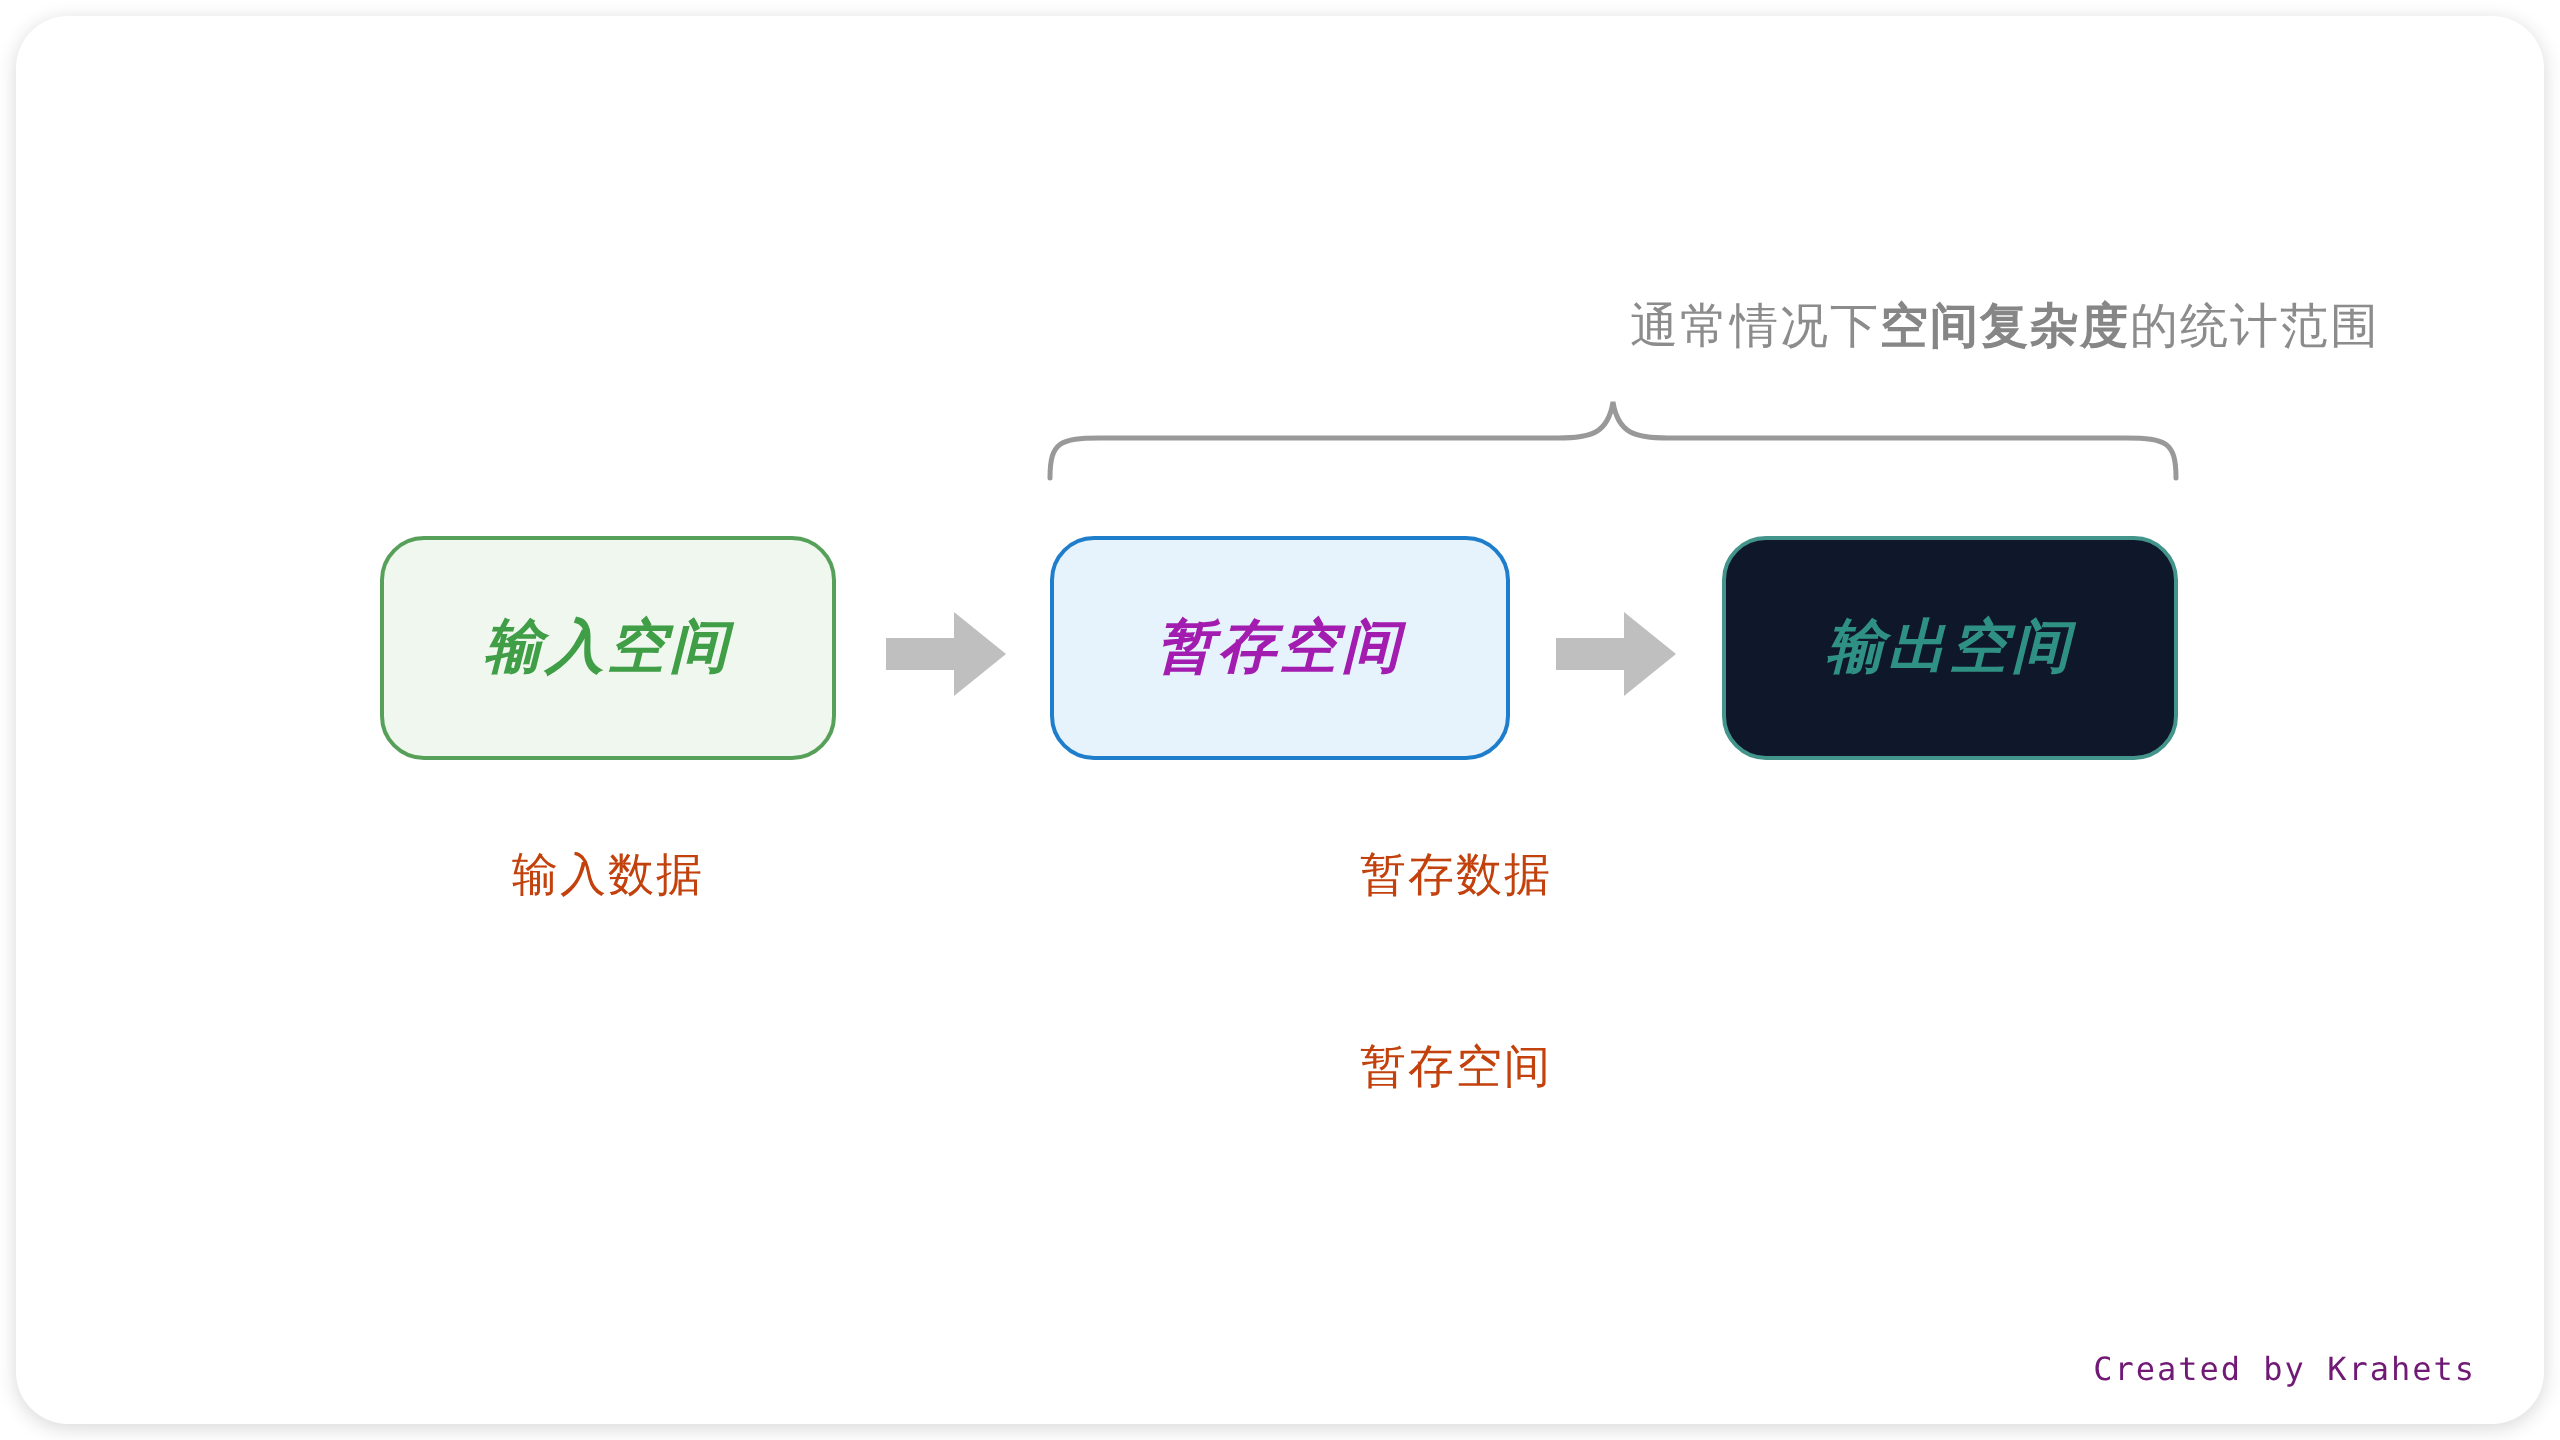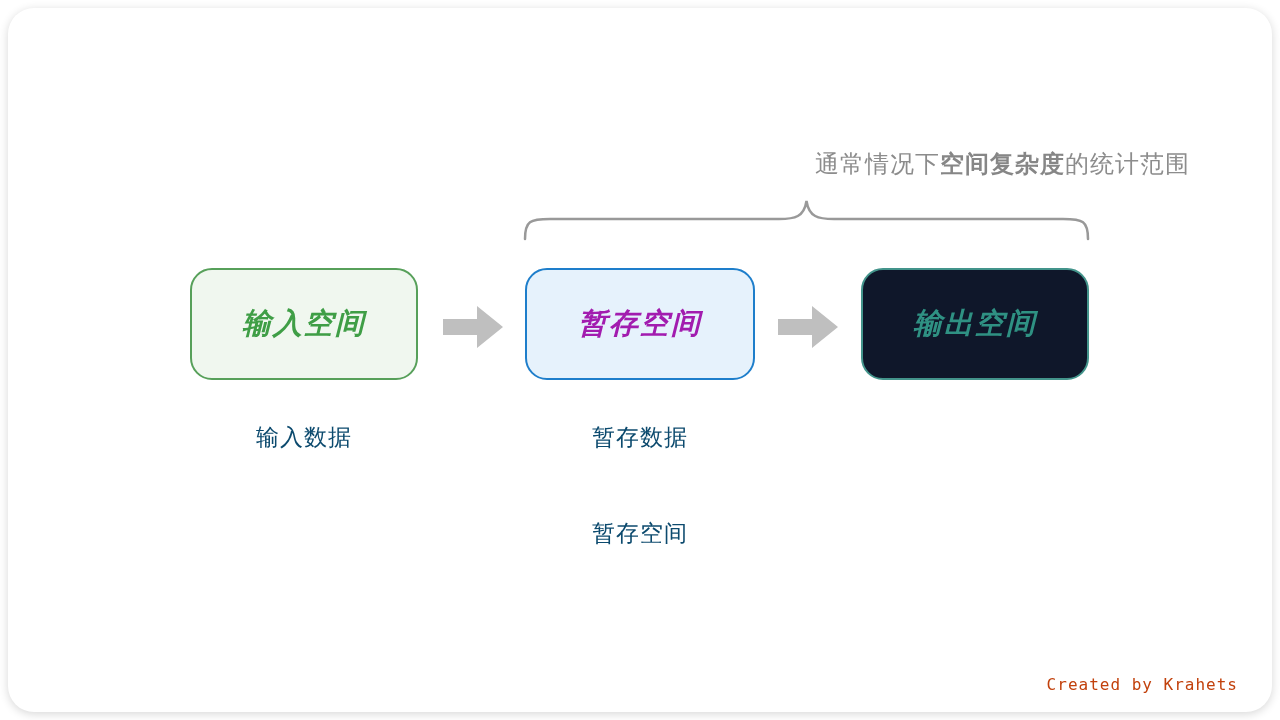--- a/index.html
+++ b/index.html
@@ -66,37 +66,37 @@
     height: 42px;
   }
   .arrow-1 { left: 435px; }
   .arrow-2 { left: 770px; }
   .sub-label {
     position: absolute;
     height: 30px;
     line-height: 30px;
     text-align: center;
     font-size: 23px;
-    color: #0c4a6e;
+    color: #c2410c;
     letter-spacing: 1px;
     white-space: nowrap;
   }
   .col-1 { left: 182px; width: 228px; }
-  .col-2 { left: 517px; width: 230px; }
+  .col-2 { left: 538px; width: 230px; text-align: right; }
   .col-3 { left: 853px; width: 228px; }
   .row-1 { top: 414px; }
   .row-2 { top: 462px; }
   .row-3 { top: 510px; }
   .watermark {
     position: absolute;
     right: 34px;
     top: 667px;
     font-family: "DejaVu Sans Mono", "Liberation Mono", monospace;
     font-size: 16px;
-    color: #c2410c;
+    color: #701a75;
     letter-spacing: 1px;
   }
 </style>
 </head>
 <body>
 
 <div class="card">
 
   <div class="title"><span>通常情况下</span><span class="bold">空间复杂度</span><span>的统计范围</span></div>
 

